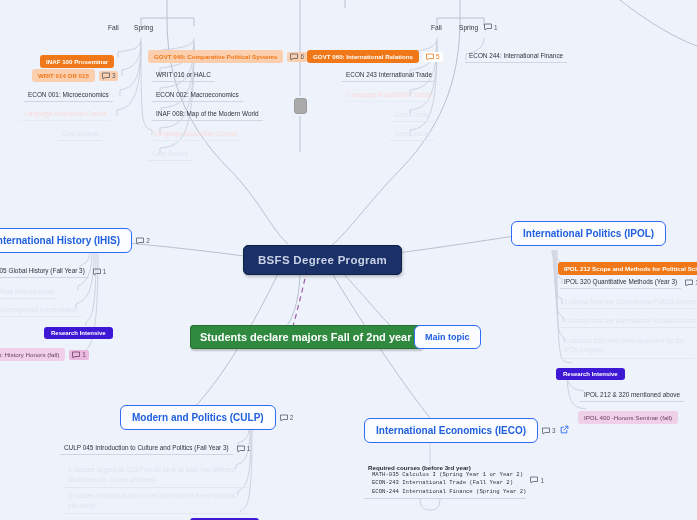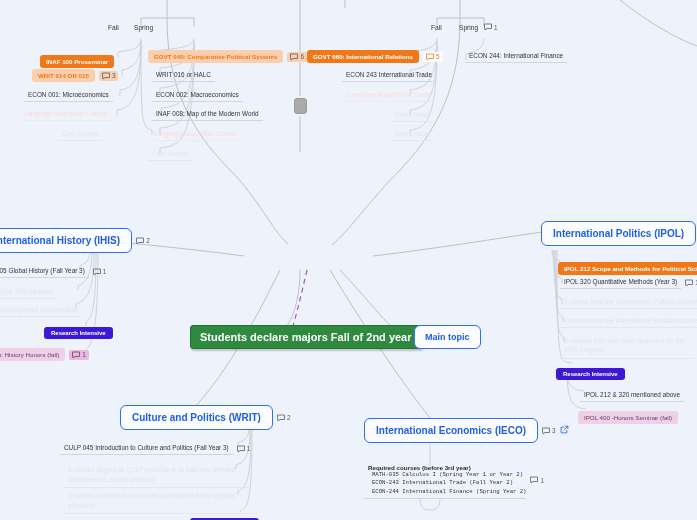--- a/index.html
+++ b/index.html
@@ -218,20 +218,21 @@
       <span>5</span>
     </span>
   </div>
   <div class="node leaf" style="left:342px;top:69px;">ECON 243 International Trade</div>
   <div class="node leaf faded-pink" style="left:344px;top:89px;">Language Acquisition Course</div>
   <div class="node leaf faded-gray" style="left:390px;top:109px;">Core Course</div>
   <div class="node leaf faded-gray" style="left:390px;top:128px;">Core Course</div>
 
   <div class="node leaf" style="left:465px;top:50px;">ECON 244: International Finance</div>
 
+  <div class="node root" style="left:243px;top:245px;">BSFS Degree Program</div>
 
   <div class="node green" style="left:190px;top:325px;">Students declare majors Fall of 2nd year</div>
 
   <div class="node outline" style="left:374px;top:325px;margin-left:40px;">Main topic</div>
 
 
   <div class="node row" style="left:-18px;top:228px;">
     <span class="major">International History (IHIS)</span>
     <span class="cbadge">
       <svg width="8" height="8" viewBox="0 0 16 16">
@@ -257,21 +258,21 @@
   <div class="node row" style="left:-10px;top:348px;">
     <span class="chip pink">m: History Honors (fall)</span>
     <span class="cbadge pinkbg">
       <svg width="8" height="8" viewBox="0 0 16 16">
           <path d="M1 2h14v9H6l-4 3V11H1z" fill="none" stroke="currentColor" stroke-width="1.6"></path>
         </svg>
       <span>1</span>
     </span>
   </div>
 
-  <div class="node row" style="left:541px;top:221px;justify-content:center;">
+  <div class="node row" style="left:511px;top:221px;justify-content:center;">
     <span class="major">International Politics (IPOL)</span>
 
   </div>
   <div class="node" style="left:558px;top:257px;">
     <span class="chip solid">IPOL 212 Scope and Methods for Political Science</span>
   </div>
   <div class="node row" style="left:560px;top:276px;">
     <span class="leaf">IPOL 320 Quantitative Methods (Year 3)</span>
     <span class="cbadge">
       <svg width="8" height="8" viewBox="0 0 16 16">
@@ -285,21 +286,21 @@
   <div class="node leaf faded-gray" style="left:560px;top:334px;width:126px;white-space:normal;line-height:1.45;">5 courses that have been approved for the IPOL program</div>
   <div class="node" style="left:556px;top:362px;">
     <span class="badge-research">Research Intensive</span>
   </div>
   <div class="node leaf" style="left:580px;top:389px;">IPOL 212 &amp; 320 mentioned above</div>
   <div class="node" style="left:578px;top:406px;">
     <span class="chip pink">IPOL 400 -Honors Seminar (fall)</span>
   </div>
 
   <div class="node row" style="left:120px;top:405px;">
-    <span class="major">Culture and Politics (WRIT)</span>
+    <span class="major">Modern and Politics (CULP)</span>
     <span class="cbadge">
       <svg width="8" height="8" viewBox="0 0 16 16">
           <path d="M1 2h14v9H6l-4 3V11H1z" fill="none" stroke="currentColor" stroke-width="1.6"></path>
         </svg>
       <span>2</span>
     </span>
   </div>
   <div class="node row" style="left:60px;top:442px;">
     <span class="leaf">CULP 045 Introduction to Culture and Politics (Fall Year 3)</span>
     <span class="cbadge">

